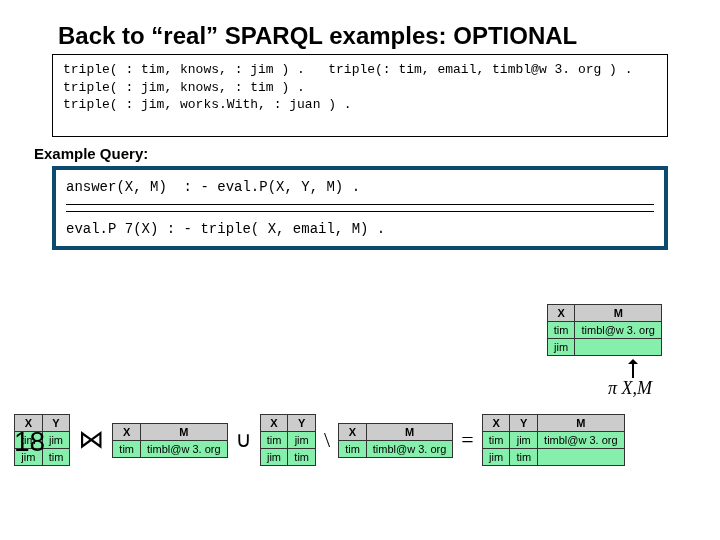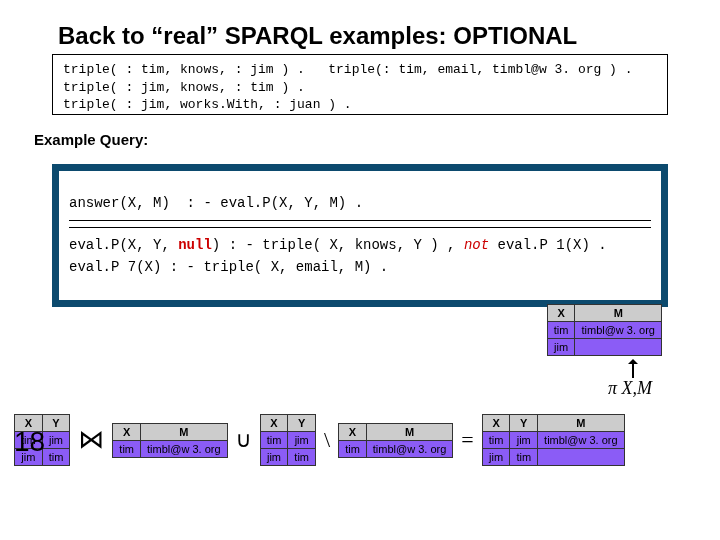--- a/index.html
+++ b/index.html
@@ -19,37 +19,37 @@
     font-weight: bold;
     text-align: left;
     padding: 22px 0 0 58px;
   }
   .subtitle {
     font-size: 15px;
     font-style: italic;
     padding: 18px 0 0 42px;
   }
   .data-box {
-    margin: 4px 52px 8px 52px;
+    margin: 4px 52px 0 52px;
     border: 1px solid #000;
-    padding: 6px 10px 0 10px;
+    padding: 6px 10px 22px 10px;
     font-family: "Courier New", monospace;
     font-size: 13px;
     line-height: 1.35;
     white-space: pre;
   }
   .eq-label {
     font-size: 15px;
     font-weight: bold;
     padding: 8px 16px 0 34px;
   }
   .query-box {
-    margin: 16px 52px 0 52px;
-    border: 7px solid #0c4a6e;
-    padding: 21px 10px;
+    margin: 4px 52px 0 52px;
+    border: 4px solid #0c4a6e;
+    padding: 6px 10px;
   }
   .code {
     font-family: "Courier New", monospace;
     font-size: 14px;
     line-height: 1.6;
     white-space: pre;
   }
   .not { color: #c00; font-style: italic; }
   .nullkw { color: #c00; font-weight: bold; }
   .hr { border: 0; border-top: 1px solid #000; margin: 6px 0; }
@@ -62,21 +62,21 @@
   }
   table.rt {
     border-collapse: collapse;
     font-family: Arial, sans-serif;
     font-size: 11px;
   }
   table.rt th, table.rt td {
     border: 1px solid #333;
     padding: 2px 6px;
     text-align: center;
-    background: #8b5cf6;
+    background: #86efac;
   }
   table.rt th { background: #ccc; font-weight: bold; }
 
   
   .proj-label {
     position: absolute;
     right: 68px;
     top: 378px;
     font-family: "Times New Roman", serif;
     font-size: 18px;
@@ -132,21 +132,20 @@
   <div class="data-box">triple( : tim, knows, : jim ) .   triple(: tim, email, timbl@w 3. org ) .
 triple( : jim, knows, : tim ) .
 triple( : jim, works.With, : juan ) .</div>
 
   <div class="eq-label">Example Query:</div>
 
   <div class="query-box">
     <div class="code">answer(X, M)  : - eval.P(X, Y, M) .</div>
     <hr class="hr">
     <hr class="hr">
-    <div class="code"><span>eval.P(X, Y, </span><span class="nullkw">null</span><span>) : - triple( X, knows, Y ) , </span><span class="not">not</span><span> eval.P 1(X) .</span></div>
     <div class="code">eval.P 7(X) : - triple( X, email, M) .</div>
   </div>
 
   <div class="result-xm">
     <table class="rt">
       <tbody>
           <tr>
         <th>X</th>
         <th>M</th>
       </tr>

